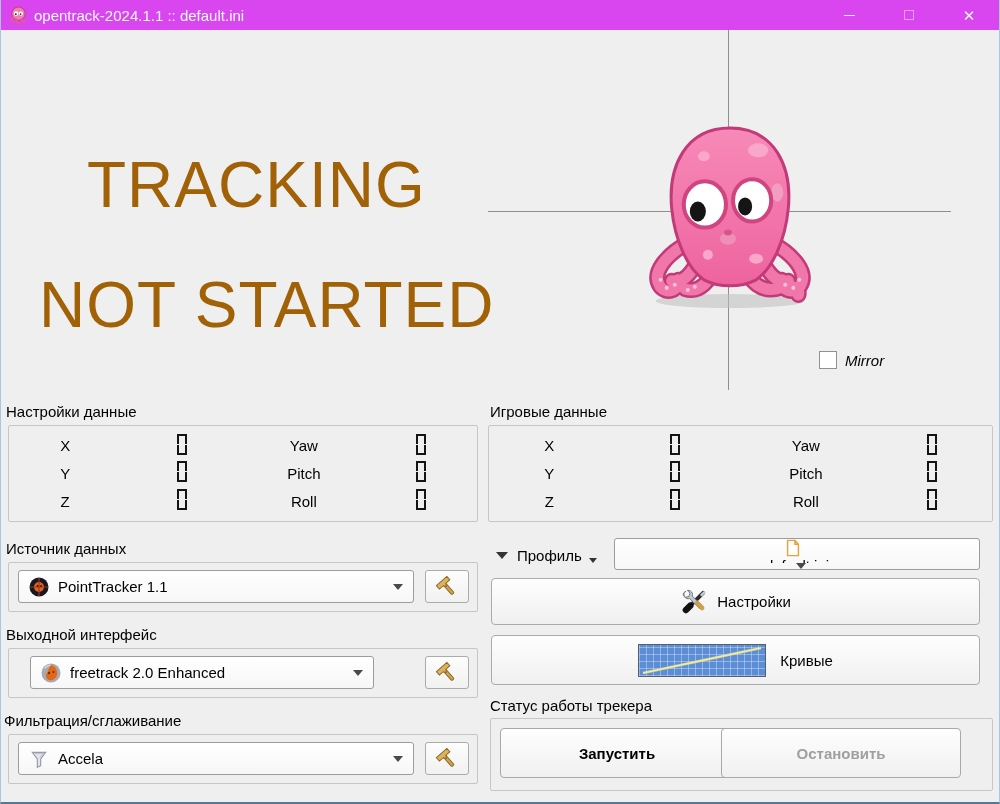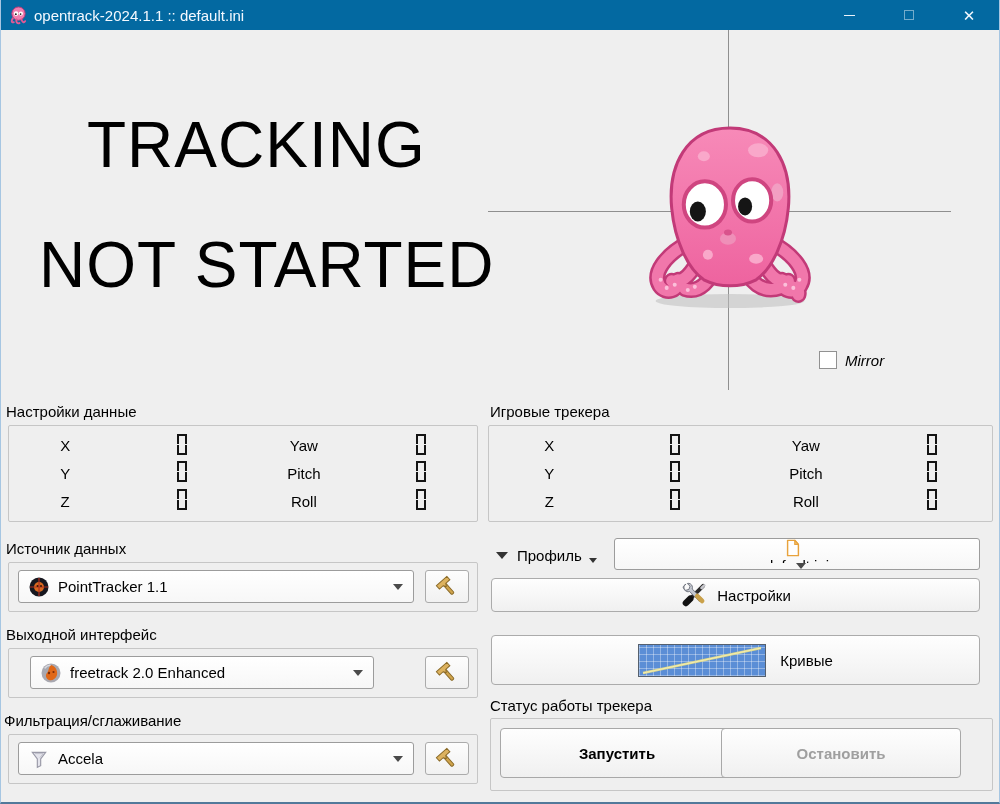--- a/index.html
+++ b/index.html
@@ -9,32 +9,32 @@
   .window {
     position:relative; width:1000px; height:804px;
     background:#efefef; overflow:hidden;
     border-left:1px solid #a6c6e2; border-right:1px solid #a6c6e2;
     border-bottom:2px solid #52799a;
   }
 
   
   .titlebar {
     position:absolute; left:0; top:0; width:100%; height:30px;
-    background:#0369a1; display:flex; align-items:center; color:#fff;
+    background:#d946ef; display:flex; align-items:center; color:#fff;
   }
   .titlebar .app-icon { margin:0 6px 0 8px; width:19px; height:19px; flex:0 0 auto; }
   .titlebar .title-text { font-size:15px; color:#f4f9ff; }
   .win-controls { position:absolute; right:0; top:0; height:30px; display:flex; }
   .win-btn { width:60px; height:30px; display:flex; align-items:center; justify-content:center; cursor:pointer; }
   .glyph-min { width:11px; height:1px; background:#eaf3fb; }
   .glyph-max { width:10px; height:10px; border:1px solid rgba(255,255,255,0.45); }
   .glyph-close { color:#f4f9ff; font-size:15px; line-height:1; }
 
   
-  .hero-line { position:absolute; color:#000000; font-size:64px; font-weight:300; letter-spacing:1px; white-space:nowrap; }
+  .hero-line { position:absolute; color:#a16207; font-size:64px; font-weight:300; letter-spacing:1px; white-space:nowrap;margin-top:40px; }
   #hero1 { left:86px; top:108px; }
   #hero2 { left:38px; top:228px; }
 
   .cross-v { position:absolute; left:727px; top:30px; width:1px; height:360px; background:#8f8f8f; }
   .cross-h { position:absolute; left:487px; top:211px; width:463px; height:1px; background:#8f8f8f; }
   .octopus-wrap { position:absolute; left:638px; top:116px; width:182px; height:196px; }
 
   .mirror-row { position:absolute; left:818px; top:351px; display:flex; align-items:center;font-style:italic; }
   .mirror-box { width:18px; height:18px; background:#fff; border:1px solid #919191; }
   .mirror-label { margin-left:8px; font-size:15px; color:#000; }
@@ -82,21 +82,21 @@
   .tri-big { width:0; height:0; border-left:6px solid transparent; border-right:6px solid transparent; border-top:7px solid #333; margin-right:9px; }
   .profile-btn .lbl { font-size:15px; color:#000; }
   .tri-small { width:0; height:0; border-left:4px solid transparent; border-right:4px solid transparent; border-top:5px solid #333; margin-left:7px; margin-top:10px; }
 
   .big-btn {
     position:absolute; left:490px; width:489px;
     background:linear-gradient(#fefefe,#f0f0f0); border:1px solid #ababab; border-radius:4px;
     display:flex; align-items:center; justify-content:center; cursor:pointer;
   }
   .big-btn .btn-label { font-size:15px; color:#000; }
-  #settings-btn { top:578px; height:34px; }
+  #settings-btn { top:578px; height:47px; }
   #settings-btn .btn-label { margin-left:9px; }
   #curves-btn { top:635px; height:50px; }
   #curves-btn .btn-label { margin-left:14px; }
 
   .curves-thumb {
     width:128px; height:33px; position:relative;
     background:
       repeating-linear-gradient(90deg, rgba(255,255,255,0.35) 0 1px, transparent 1px 7px),
       repeating-linear-gradient(0deg, rgba(255,255,255,0.35) 0 1px, transparent 1px 7px),
       #5b8ed6;
@@ -225,21 +225,21 @@
       <span class="pose-cell"><span class="zero-glyph"></span></span>
     </div>
     <div class="pose-row">
       <span class="pose-cell">Z</span>
       <span class="pose-cell"><span class="zero-glyph"></span></span>
       <span class="pose-cell">Roll</span>
       <span class="pose-cell"><span class="zero-glyph"></span></span>
     </div>
   </div>
 
-  <div class="section-label" style="left:489px; top:403px;">Игровые трекера</div>
+  <div class="section-label" style="left:489px; top:403px;">Игровые данные</div>
   <div class="pose-panel" style="left:487px; top:425px; width:505px; height:97px;">
     <div class="pose-row">
       <span class="pose-cell">X</span>
       <span class="pose-cell"><span class="zero-glyph"></span></span>
       <span class="pose-cell">Yaw</span>
       <span class="pose-cell"><span class="zero-glyph"></span></span>
     </div>
     <div class="pose-row">
       <span class="pose-cell">Y</span>
       <span class="pose-cell"><span class="zero-glyph"></span></span>

